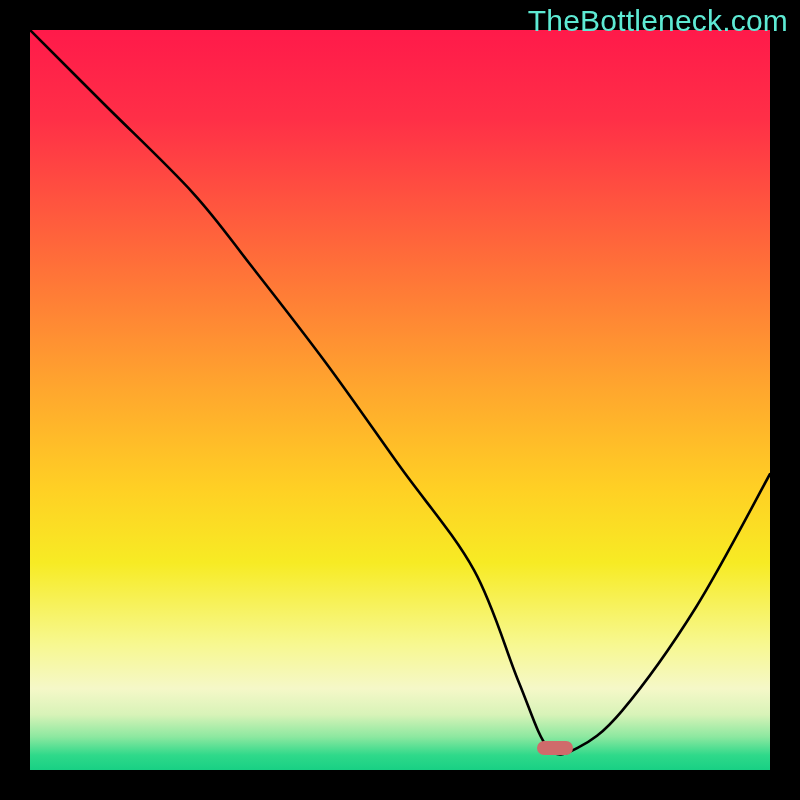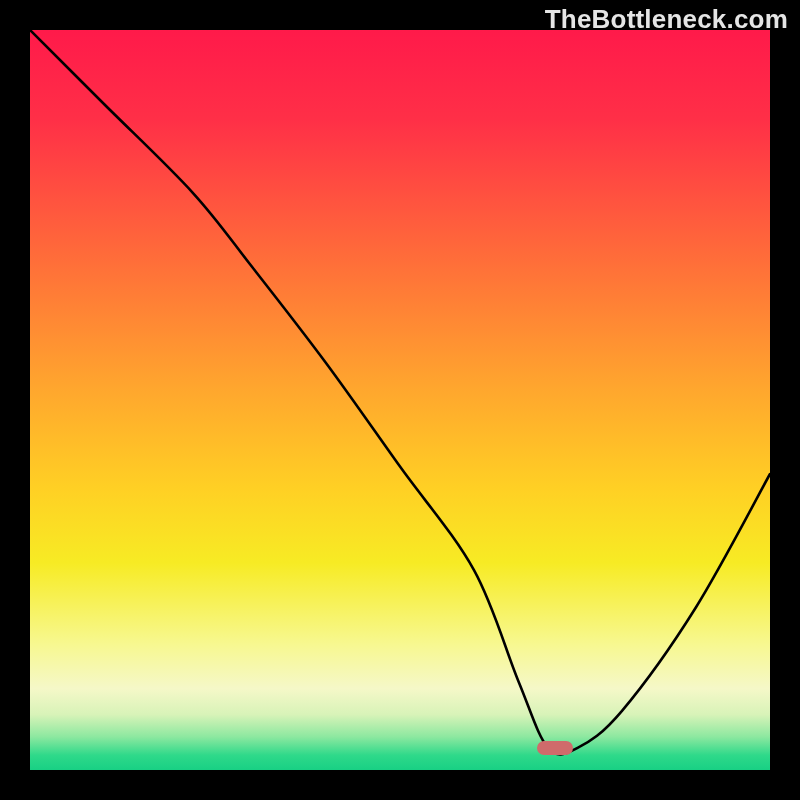--- a/index.html
+++ b/index.html
@@ -13,23 +13,23 @@
   }
   .container {
     position: relative;
     width: 800px;
     height: 800px;
   }
   .watermark {
     position: absolute;
     top: 4px;
     right: 12px;
-    color: #e5e5e5;
-    font-size: 26px;
-    font-weight: 700;
+    color: #5eead4;
+    font-size: 30px;
+    font-weight: 400;
     z-index: 10;
     letter-spacing: 0.2px;
   }
   .plot-area {
     position: absolute;
     left: 30px;
     top: 30px;
     width: 740px;
     height: 740px;
     background: #fff;

